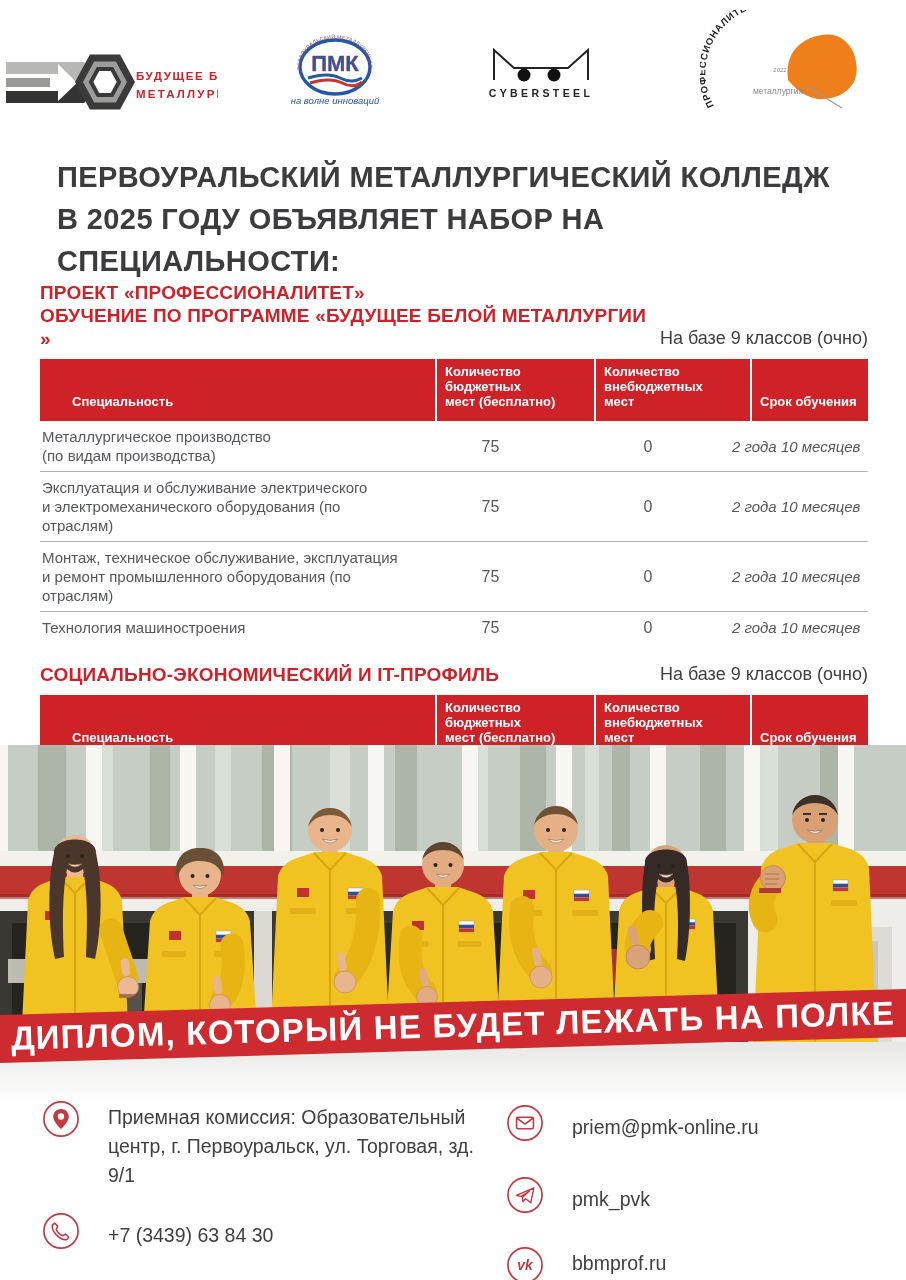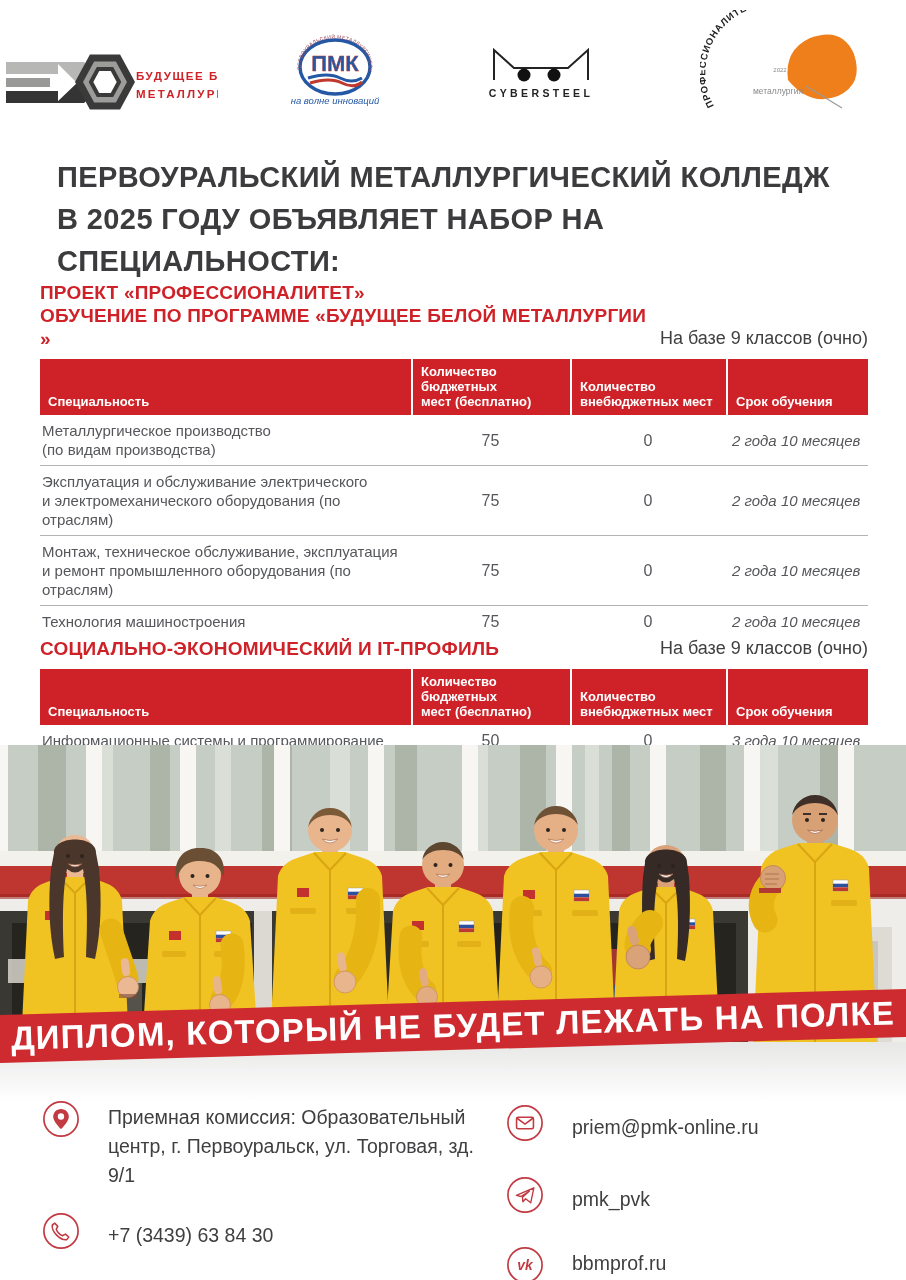--- a/index.html
+++ b/index.html
@@ -9,25 +9,25 @@
   .logo-bbm{left:6px;top:28px;}
   .logo-pmk{left:278px;top:30px;}
   .logo-cyb{left:486px;top:42px;}
   .logo-prof{left:700px;top:10px;}
   .title{position:absolute;left:57px;top:156px;width:815px;color:#3c3c3e;
          font-size:29px;font-weight:bold;line-height:42px;letter-spacing:.4px;}
   .content{position:absolute;left:40px;top:281px;width:828px;}
   .sec-head{display:flex;justify-content:space-between;align-items:flex-end;}
   .sec-title{color:#ce2228;font-size:19px;font-weight:bold;line-height:23px;letter-spacing:.2px;}
   .sec-note{color:#3f3f41;font-size:18px;margin-bottom:1px;white-space:nowrap;}
-  .sec2{justify-content:space-between;}
+  .sec2{margin-top:20px;justify-content:space-between;}
   .tbl{margin-top:9px;}
   .t-head{display:grid;grid-template-columns:371px 159px 156px 142px;background:#ce2228;color:#fff;}
   .t-hcell{display:flex;flex-direction:column;justify-content:flex-end;min-height:40px;
-           padding:5px 8px 6px 8px;font-size:13px;font-weight:bold;line-height:15px;box-sizing:border-box;}
+           padding:5px 8px 12px 8px;font-size:13px;font-weight:bold;line-height:15px;box-sizing:border-box;margin-left:24px;}
   .t-hcell + .t-hcell{border-left:2px solid #fff;}
   .t-row{display:grid;grid-template-columns:371px 159px 156px 142px;align-items:center;
          border-bottom:1px solid #b3b3b3;padding:3px 0;color:#56575b;}
   .t-row:last-child{border-bottom:1px solid #b3b3b3;}
   .tbl .t-row:nth-last-child(1){border-bottom:1px solid #b3b3b3;}
   .tbl-1 .t-row:last-child{border-bottom:none;}
   .t-cell{font-size:15px;line-height:19px;padding:3px 2px;}
   .t-cell.num{text-align:center;font-size:16px;}
   .t-cell.dur{padding-left:6px;font-style:italic;}
   .t-total{display:grid;grid-template-columns:371px 159px 156px 142px;align-items:center;

